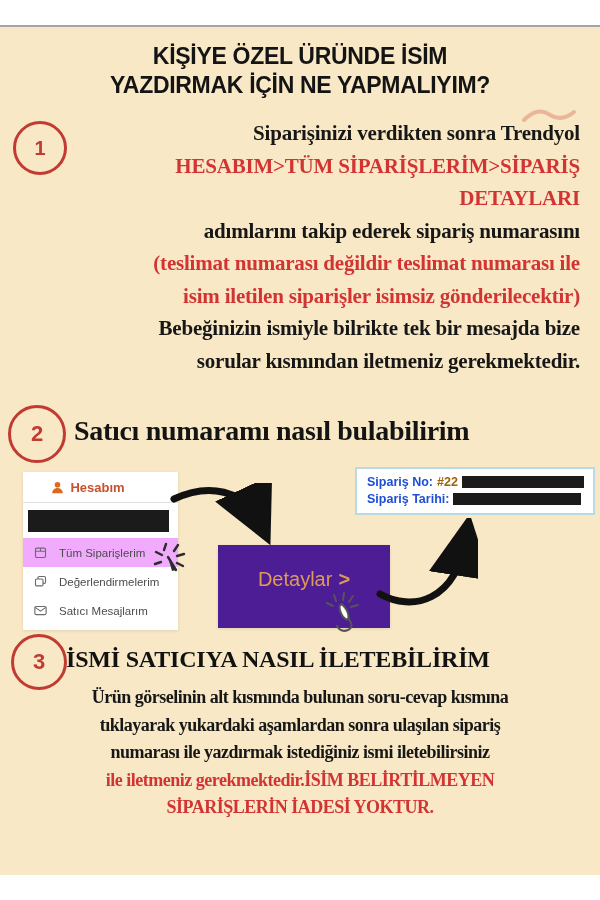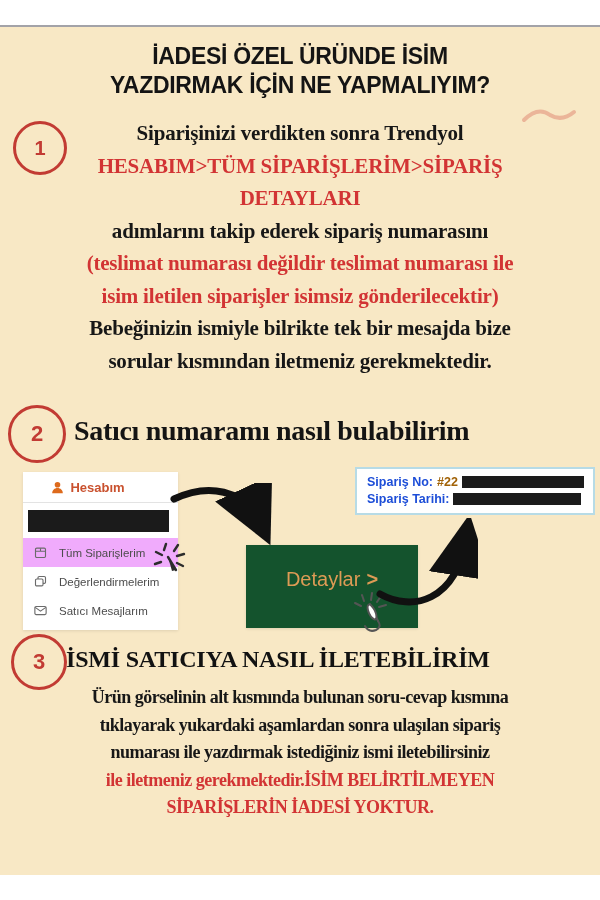--- a/index.html
+++ b/index.html
@@ -16,21 +16,21 @@
   
   .num-circle{position:absolute;border:3px solid #c23b33;border-radius:50%;
               display:flex;align-items:center;justify-content:center;
               color:#c23b33;font-weight:700;background:transparent;}
   .c1{left:13px;top:121px;width:48px;height:48px;font-size:20px;}
   .c2{left:8px;top:405px;width:52px;height:52px;font-size:22px;}
   .c3{left:11px;top:634px;width:50px;height:50px;font-size:22px;}
 
   
   .serif{font-family:"Liberation Serif",serif;font-weight:700;}
-  .block1{position:absolute;left:20px;top:117px;width:560px;text-align:center;}
+  .block1{position:absolute;left:20px;top:117px;width:560px;text-align:right;}
   .block1 .line{font-size:21px;line-height:32.5px;letter-spacing:-0.2px;}
   .block3{position:absolute;left:0px;top:684px;width:600px;text-align:center;}
   .block3 .line{font-size:18px;line-height:27.5px;letter-spacing:-0.5px;}
   .line.black{color:#171717;}
   .line.red{color:#d23434;}
 
   .h2{position:absolute;left:74px;top:404px;font-family:"Liberation Serif",serif;
       font-weight:700;font-size:28px;line-height:54px;color:#141414;letter-spacing:-0.3px;}
   .h3{position:absolute;left:66px;top:634px;font-family:"Liberation Serif",serif;
       font-weight:700;font-size:24px;line-height:50px;color:#121212;letter-spacing:-0.2px;}
@@ -42,22 +42,22 @@
                   justify-content:center;padding-right:26px;gap:5px;box-sizing:border-box;}
   .account-header .label{font-size:13px;font-weight:700;color:#c9512e;}
   .redact-bar{background:#1b1b1b;}
   .bar-account{position:absolute;left:5px;top:38px;width:141px;height:22px;}
   .menu{position:absolute;left:0;top:66px;width:155px;}
   .menu-row{height:29px;display:flex;align-items:center;gap:11px;padding-left:10px;
             font-size:11.5px;color:#4c4c4c;box-sizing:border-box;}
   .menu-row.hl{background:#f0abfc;}
   .menu-ico{width:15px;height:15px;flex:0 0 auto;}
 
-  .details-card{position:absolute;left:218px;top:545px;width:172px;height:83px;background:#14532d;
-                box-shadow:0 1px 3px rgba(0,0,0,.10);margin-left:28px;}
+  .details-card{position:absolute;left:218px;top:545px;width:172px;height:83px;background:#4c1d95;
+                box-shadow:0 1px 3px rgba(0,0,0,.10);}
   .details-label{position:absolute;left:0;top:23px;width:100%;text-align:center;
                  font-size:20px;font-weight:500;color:#dd9b55;}
   .details-label .chev{margin-left:6px;font-weight:600;}
   .hand-ico{position:absolute;left:102px;top:46px;width:46px;height:42px;}
 
   .order-card{position:absolute;left:355px;top:467px;width:240px;height:48px;background:#ffffff;
               border:2px solid #b7dbe6;box-sizing:border-box;padding:4px 0 0 10px;}
   .order-row{height:17px;display:flex;align-items:center;gap:4px;}
   .order-label{font-size:12.5px;font-weight:700;color:#1d4ed8;white-space:nowrap;}
   .order-value{font-size:12.5px;font-weight:600;color:#a16207;}
@@ -71,21 +71,21 @@
 
 <div id="stage">
 
   <div class="panel"></div>
 
   <svg class="abs-svg" style="left:520px;top:102px;" width="58" height="30" viewBox="0 0 58 30">
     <path d="M4 18 Q 18 4 30 13 Q 42 20 54 10" fill="none" stroke="#e08a74" stroke-width="4" stroke-linecap="round" opacity="0.55"></path>
   </svg>
 
   <div class="title">
-    <div>İADESİ ÖZEL ÜRÜNDE İSİM</div>
+    <div>KİŞİYE ÖZEL ÜRÜNDE İSİM</div>
     <div>YAZDIRMAK İÇİN NE YAPMALIYIM?</div>
   </div>
 
   <div class="num-circle c1">
     <span>1</span>
   </div>
   <div class="block1 serif">
     <div class="line black">Siparişinizi verdikten sonra Trendyol</div>
     <div class="line red">HESABIM&gt;TÜM SİPARİŞLERİM&gt;SİPARİŞ</div>
     <div class="line red">DETAYLARI</div>

